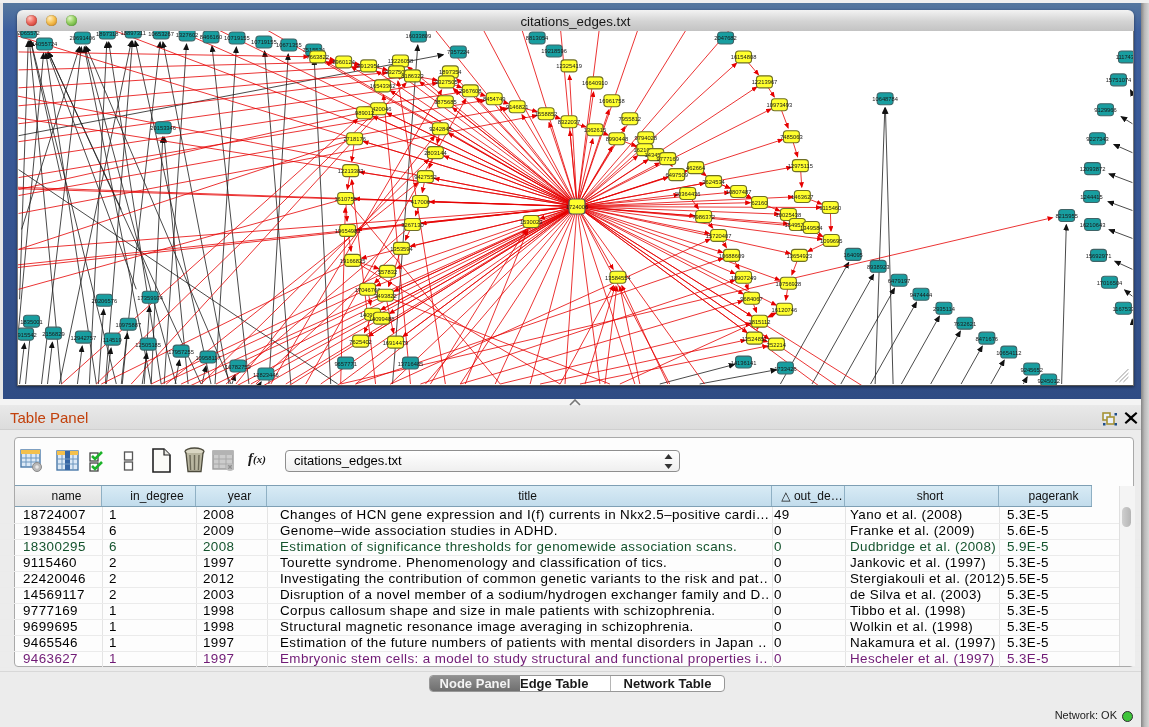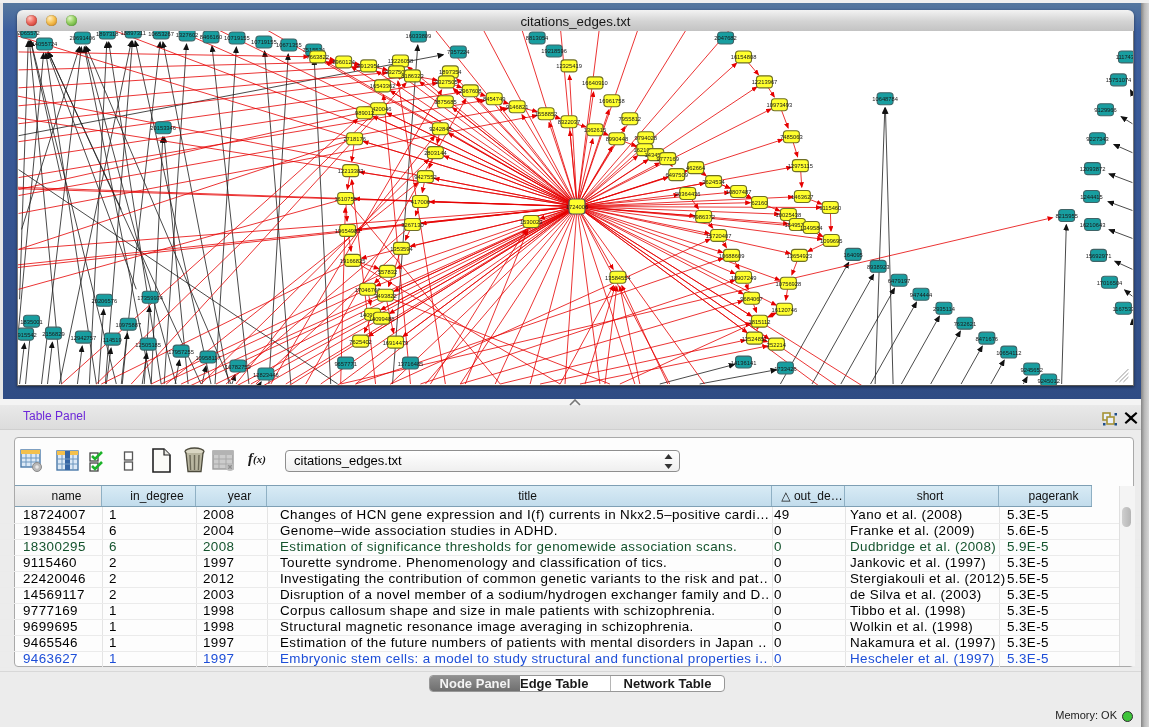--- a/index.html
+++ b/index.html
@@ -583,21 +583,21 @@
 <rect x="506.0" y="185.0" width="16" height="12" rx="3.2" fill="#ffff2e" stroke="#6f6f25" stroke-width="1.1"></rect>
 <text x="514.0" y="193.5" font-size="5.8" fill="#1a1a1a" text-anchor="middle" font-family="Liberation Sans,sans-serif">1530023</text>
 <rect x="593.0" y="241.0" width="16" height="12" rx="3.2" fill="#ffff2e" stroke="#6f6f25" stroke-width="1.1"></rect>
 <text x="601.0" y="249.5" font-size="5.8" fill="#1a1a1a" text-anchor="middle" font-family="Liberation Sans,sans-serif">13584554</text>
 <path d="M1100,352 L1113,339 M1104,352 L1113,343 M1108,352 L1113,347" stroke="#9a9a9a" stroke-width="1" fill="none"></path>
 </svg>
 </div>
 
 <div class="abs" style="left:0;top:399px;width:1141px;height:6px;background:#f4f4f4"></div>
 <div class="abs" style="left:0;top:405px;width:1141px;height:24px;background:linear-gradient(#e9e9e9,#dcdcdc);border-bottom:1px solid #cfcfcf"></div>
-<div class="abs" style="left:23px;top:409px;font-size:12px;color:#6d28d9">Table Panel</div>
+<div class="abs" style="left:10px;top:409px;font-size:15px;color:#c2410c">Table Panel</div>
 
 <svg class="abs" style="left:1102px;top:411px" width="16" height="15" viewBox="0 0 16 15">
   <rect x="1" y="2" width="7" height="7" fill="#eaf1fb" stroke="#a59235" stroke-width="1.6"></rect>
   <rect x="5" y="6" width="7" height="7" fill="#eaf1fb" stroke="#a59235" stroke-width="1.6"></rect>
   <rect x="12.5" y="2" width="2.5" height="2.5" fill="#1d4e89"></rect>
   <rect x="1" y="12" width="2.5" height="2.5" fill="#1d4e89"></rect>
   <rect x="12.5" y="12" width="2.5" height="2.5" fill="#1d4e89"></rect>
 </svg>
 <svg class="abs" style="left:1124px;top:411px" width="14" height="14" viewBox="0 0 14 14">
   <path d="M2,1 L7,5.2 L12,1 L13.4,2.4 L8.6,7 L13.4,11.6 L12,13 L7,8.8 L2,13 L0.6,11.6 L5.4,7 L0.6,2.4 z" fill="#000"></path>
@@ -674,21 +674,21 @@
     <div style="position:absolute;left:109px;top:0;white-space:nowrap;">1</div>
     <div style="position:absolute;left:203px;top:0;white-space:nowrap;">2008</div>
     <div style="position:absolute;left:280px;top:0;white-space:nowrap;width:488px;overflow:hidden;">Changes of HCN gene expression and I(f) currents in Nkx2.5–positive cardi…</div>
     <div style="position:absolute;left:774px;top:0;white-space:nowrap;">49</div>
     <div style="position:absolute;left:850px;top:0;white-space:nowrap;text-align:center;">Yano et al. (2008)</div>
     <div style="position:absolute;left:1007px;top:0;white-space:nowrap;">5.3E-5</div>
   </div>
 <div style="position:absolute;left:0;top:523px;width:1149px;height:16px;font-size:13.4px;letter-spacing:0.4px;color:#000;line-height:16px;border-bottom:1px solid #ebebeb">
     <div style="position:absolute;left:23px;top:0;white-space:nowrap;">19384554</div>
     <div style="position:absolute;left:109px;top:0;white-space:nowrap;">6</div>
-    <div style="position:absolute;left:203px;top:0;white-space:nowrap;">2004</div>
+    <div style="position:absolute;left:203px;top:0;white-space:nowrap;">2009</div>
     <div style="position:absolute;left:280px;top:0;white-space:nowrap;width:488px;overflow:hidden;">Genome–wide association studies in ADHD.</div>
     <div style="position:absolute;left:774px;top:0;white-space:nowrap;">0</div>
     <div style="position:absolute;left:850px;top:0;white-space:nowrap;">Franke et al. (2009)</div>
     <div style="position:absolute;left:1007px;top:0;white-space:nowrap;">5.6E-5</div>
   </div>
 <div style="position:absolute;left:0;top:539px;width:1149px;height:16px;font-size:13.4px;letter-spacing:0.4px;color:#14532d;line-height:16px;border-bottom:1px solid #ebebeb">
     <div style="position:absolute;left:23px;top:0;white-space:nowrap;">18300295</div>
     <div style="position:absolute;left:109px;top:0;white-space:nowrap;">6</div>
     <div style="position:absolute;left:203px;top:0;white-space:nowrap;">2008</div>
     <div style="position:absolute;left:280px;top:0;white-space:nowrap;width:488px;overflow:hidden;">Estimation of significance thresholds for genomewide association scans.</div>
@@ -743,21 +743,21 @@
   </div>
 <div style="position:absolute;left:0;top:635px;width:1149px;height:16px;font-size:13.4px;letter-spacing:0.4px;color:#000;line-height:16px;border-bottom:1px solid #ebebeb">
     <div style="position:absolute;left:23px;top:0;white-space:nowrap;">9465546</div>
     <div style="position:absolute;left:109px;top:0;white-space:nowrap;">1</div>
     <div style="position:absolute;left:203px;top:0;white-space:nowrap;">1997</div>
     <div style="position:absolute;left:280px;top:0;white-space:nowrap;width:488px;overflow:hidden;">Estimation of the future numbers of patients with mental disorders in Japan …</div>
     <div style="position:absolute;left:774px;top:0;white-space:nowrap;">0</div>
     <div style="position:absolute;left:850px;top:0;white-space:nowrap;">Nakamura et al. (1997)</div>
     <div style="position:absolute;left:1007px;top:0;white-space:nowrap;">5.3E-5</div>
   </div>
-<div style="position:absolute;left:0;top:651px;width:1149px;height:16px;font-size:13.4px;letter-spacing:0.4px;color:#1d4ed8;line-height:16px;border-bottom:1px solid #ebebeb">
+<div style="position:absolute;left:0;top:651px;width:1149px;height:16px;font-size:13.4px;letter-spacing:0.4px;color:#701a75;line-height:16px;border-bottom:1px solid #ebebeb">
     <div style="position:absolute;left:23px;top:0;white-space:nowrap;">9463627</div>
     <div style="position:absolute;left:109px;top:0;white-space:nowrap;">1</div>
     <div style="position:absolute;left:203px;top:0;white-space:nowrap;">1997</div>
     <div style="position:absolute;left:280px;top:0;white-space:nowrap;width:488px;overflow:hidden;">Embryonic stem cells: a model to study structural and functional properties i…</div>
     <div style="position:absolute;left:774px;top:0;white-space:nowrap;">0</div>
     <div style="position:absolute;left:850px;top:0;white-space:nowrap;">Hescheler et al. (1997)</div>
     <div style="position:absolute;left:1007px;top:0;white-space:nowrap;">5.3E-5</div>
   </div>
 
 <div class="abs" style="left:1119px;top:486px;width:15px;height:180px;background:#f4f4f4;border-left:1px solid #e0e0e0"></div>
@@ -767,18 +767,18 @@
     <path d="M2,6 L7,1 L12,6" fill="none" stroke="#777" stroke-width="1.6"></path>
   </svg>
 
 <div class="abs" style="left:0;top:671px;width:1141px;height:1px;background:#d8d8d8"></div>
 <div class="abs" style="left:429px;top:675px;width:296px;height:17px;border:1px solid #979797;border-radius:4px;background:#fff;font-size:13px;font-weight:bold;box-sizing:border-box;overflow:hidden;display:flex">
   <div style="width:90px;background:linear-gradient(#909090,#6f6f6f);color:#f4f4f4;text-align:center;line-height:15px">Node Panel</div>
   <div style="width:91px;color:#1a1a1a;line-height:15px;border-right:1px solid #b5b5b5;box-sizing:border-box">Edge Table</div>
   <div style="width:113px;color:#1a1a1a;text-align:center;line-height:15px">Network Table</div>
 </div>
 
-<div class="abs" style="left:1012px;top:709px;width:105px;text-align:right;font-size:11px;color:#222">Memory: OK</div>
+<div class="abs" style="left:1012px;top:709px;width:105px;text-align:right;font-size:11px;color:#222">Network: OK</div>
 <div class="abs" style="left:1122px;top:711px;width:11px;height:11px;border-radius:50%;background:#3ec43a;border:1.5px solid #2e2e2e;box-sizing:border-box"></div>
 
 <div class="abs" style="left:1141px;top:0;width:8px;height:727px;background:linear-gradient(90deg,#858585,#b9b9b9 45%,#d6d6d6)"></div>
 <div class="abs" style="left:0;top:0;width:1149px;height:3px;background:#f0f0f0"></div>
 <div class="abs" style="left:0;top:3px;width:3px;height:396px;background:#e6e6e6"></div>
 
 </body></html>

